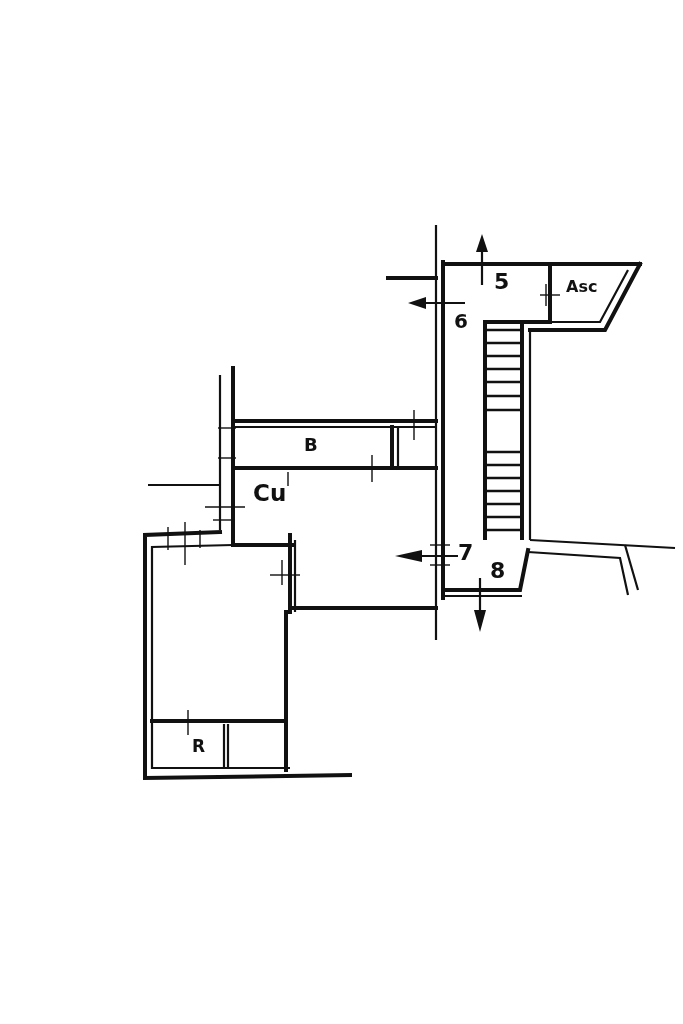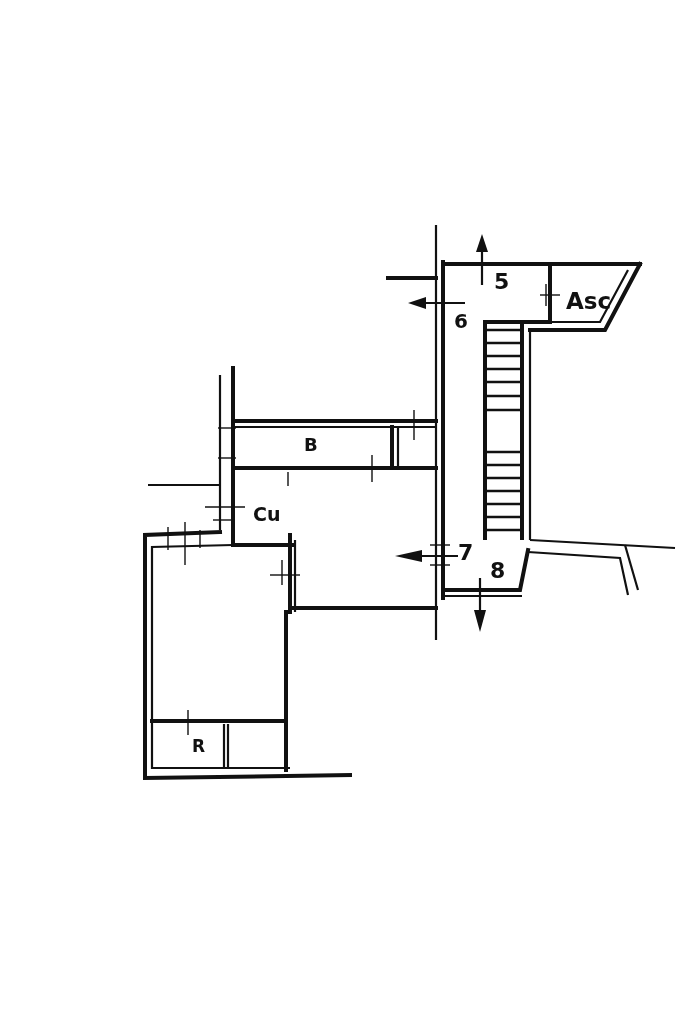--- a/index.html
+++ b/index.html
@@ -143,16 +143,16 @@
     <line class="wall-thin" x1="480" y1="578" x2="480" y2="615"></line>
     <polygon class="arrow" points="480,632 474,610 486,610"></polygon>
   </g>
 </svg>
 
 <div class="label" style="left:494px; top:271px; font-size:22px;">5</div>
 <div class="label" style="left:454px; top:311px; font-size:20px;">6</div>
 <div class="label" style="left:458px; top:542px; font-size:22px;">7</div>
 <div class="label" style="left:490px; top:560px; font-size:22px;">8</div>
 
-<div class="label" style="left:566px; top:290px; font-size:23px;">Asc</div>
+<div class="label" style="left:566px; top:279px; font-size:16px;">Asc</div>
 <div class="label" style="left:304px; top:436px; font-size:18px;">B</div>
-<div class="label" style="left:253px; top:505px; font-size:19px;">Cu</div>
+<div class="label" style="left:253px; top:482px; font-size:23px;">Cu</div>
 <div class="label" style="left:192px; top:738px; font-size:17px;">R</div>
 
 </body></html>

